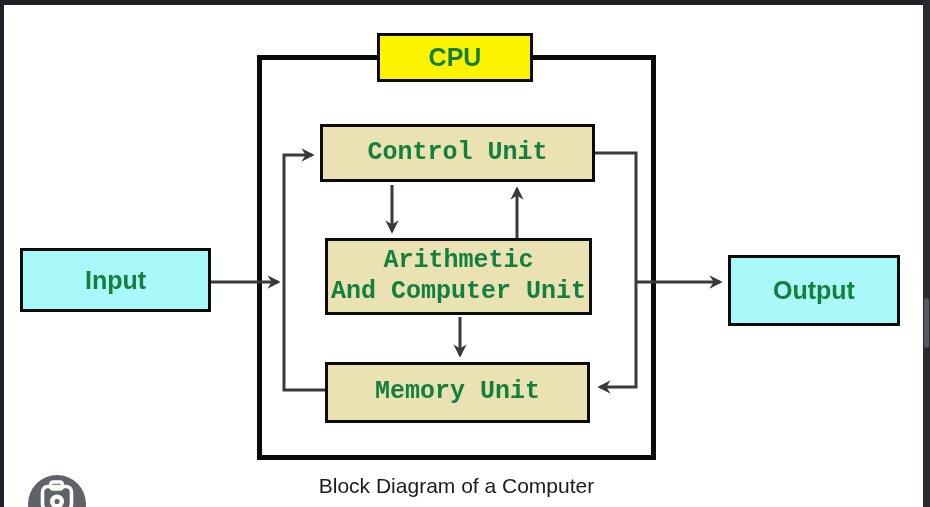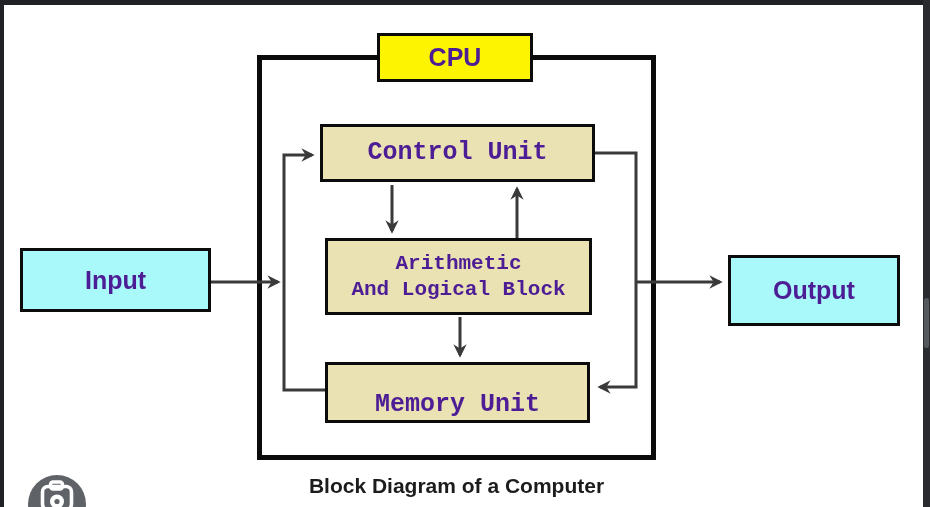--- a/index.html
+++ b/index.html
@@ -15,37 +15,37 @@
   .scroll-thumb{position:absolute;left:924px;top:298px;width:5px;height:50px;background:#55585c;border-radius:3px;z-index:31;}
 
   
   .bigbox{
     position:absolute;left:257px;top:55px;width:399px;height:405px;
     border:5px solid #0b0b0b;box-sizing:border-box;background:transparent;z-index:2;
   }
   .node{
     position:absolute;box-sizing:border-box;border:3px solid #0b0b0b;
     display:flex;align-items:center;justify-content:center;flex-direction:column;
-    z-index:4;color:#4c1d95;font-weight:bold;font-size:25px;line-height:1.22;
+    z-index:4;color:#15803d;font-weight:bold;font-size:25px;line-height:1.22;
     text-align:center;letter-spacing:0px;
   }
   .fill-yellow{background:#FCF400;}
   .fill-tan{background:#EAE2B3;font-family:Liberation Mono, monospace;}
   .fill-cyan{background:#A9F8FA;}
 
   .node-cpu{left:377px;top:33px;width:156px;height:49px;z-index:6;}
   .node-control{left:320px;top:124px;width:275px;height:58px;}
-  .node-alu{left:325px;top:238px;width:267px;height:77px;font-size:21px;}
-  .node-memory{left:325px;top:362px;width:265px;height:61px;justify-content:flex-end;}
+  .node-alu{left:325px;top:238px;width:267px;height:77px;font-size:25px;}
+  .node-memory{left:325px;top:362px;width:265px;height:61px;}
   .node-input{left:20px;top:248px;width:191px;height:64px;}
   .node-output{left:728px;top:255px;width:172px;height:71px;}
 
   .caption{
     position:absolute;left:257px;top:474px;width:399px;text-align:center;
-    font-weight:bold;font-size:21px;color:#1c1c1c;z-index:4;
+    font-weight:normal;font-size:21px;color:#1c1c1c;z-index:4;
   }
 
   .connectors{position:absolute;left:0;top:0;width:930px;height:507px;z-index:3;}
   .lens-wrap{position:absolute;left:26px;top:473px;width:64px;height:34px;z-index:25;cursor:pointer;}
 </style>
 </head>
 <body>
 
 <div class="top-bar"></div>
 <div class="left-strip"></div>
@@ -74,21 +74,21 @@
 <div class="node node-cpu fill-yellow">
   <span>CPU</span>
 </div>
 
 <div class="node node-control fill-tan">
   <span>Control Unit</span>
 </div>
 
 <div class="node node-alu fill-tan">
   <span>Arithmetic</span>
-  <span>And Logical Block</span>
+  <span>And Computer Unit</span>
 </div>
 
 <div class="node node-memory fill-tan">
   <span>Memory Unit</span>
 </div>
 
 <div class="node node-input fill-cyan">
   <span>Input</span>
 </div>
 

